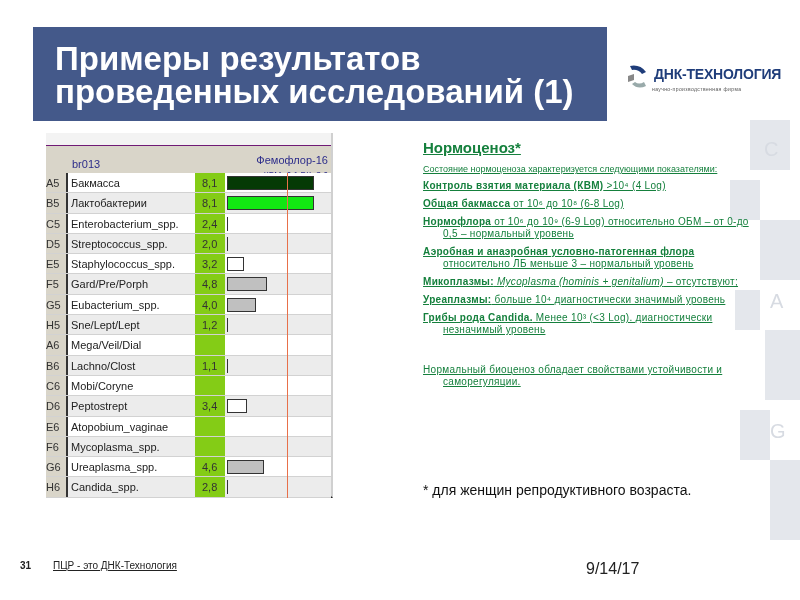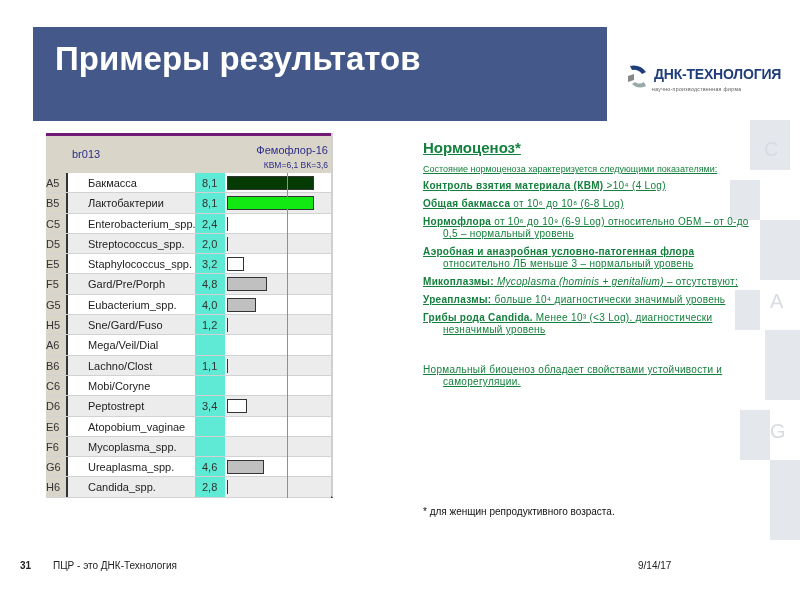--- a/index.html
+++ b/index.html
@@ -8,67 +8,68 @@
   .bgdeco div { position: absolute; background: #e4e7ec; }
   .bgdeco span { position: absolute; color: #d7dbe2; font-size: 20px; }
   .title-bar { position: absolute; left: 33px; top: 27px; width: 574px; height: 94px; background: #44598a; padding: 15px 0 0 22px; }
   .title-bar .line { color: #ffffff; font-weight: bold; font-size: 33px; line-height: 33px; }
   .logo { position: absolute; left: 626px; top: 60px; width: 150px; height: 40px; }
   .logo-mark { position: absolute; left: 0; top: 2px; width: 22px; height: 30px; }
   .logo-name { position: absolute; left: 28px; top: 6px; font-size: 14px; font-weight: bold; color: #1f3d7a; letter-spacing: -0.2px; white-space: nowrap; }
   .logo-sub { position: absolute; left: 26px; top: 26px; font-size: 5px; color: #555; letter-spacing: 0.4px; white-space: nowrap; }
 
   .table { position: absolute; left: 46px; top: 133px; width: 287px; height: 365px; border-right: 2px solid #d0d0d0; border-bottom: 2px solid #222; background: #f3f3f3; }
-  .t-head { position: absolute; left: 0; top: 0; width: 285px; height: 40px; background: #d9d5c9; border-top: 3px solid #701a75; }
+  .t-head { position: absolute; left: 0; top: 12px; width: 285px; height: 40px; background: #d9d5c9; border-top: 1px solid #701a75; }
   .t-code { position: absolute; left: 26px; top: 12px; font-size: 11px; color: #2c2c8a; }
   .t-name { position: absolute; right: 3px; top: 8px; font-size: 11px; color: #2c2c8a; text-align: right; }
   .t-sub { position: absolute; right: 3px; top: 24px; font-size: 8.5px; color: #2c2c8a; }
   .rows { position: absolute; left: 0; top: 40px; width: 285px; }
   .row { position: relative; height: 20.3px; border-bottom: 1px solid #d2d2d2; }
   .row:nth-child(odd) .r-name, .row:nth-child(odd) .r-bar { background: #ffffff; }
   .row:nth-child(even) .r-name, .row:nth-child(even) .r-bar { background: #ececec; }
   .r-id { position: absolute; left: 0; top: 0; width: 22px; height: 100%; background: #d9d5c9; border-right: 2px solid #333; font-size: 11px; color: #333; line-height: 20px; }
-  .r-name { position: absolute; left: 22px; top: 0; width: 127px; height: 100%; font-size: 11px; color: #222; line-height: 20px; padding-left: 20px; white-space: nowrap; }
-  .r-val { position: absolute; left: 149px; top: 0; width: 30px; height: 100%; background: #5eead4; font-size: 11px; color: #333; line-height: 20px; padding-left: 7px; }
+  .r-name { position: absolute; left: 22px; top: 0; width: 127px; height: 100%; font-size: 11px; color: #222; line-height: 20px; padding-left: 3px; white-space: nowrap; }
+  .r-val { position: absolute; left: 149px; top: 0; width: 30px; height: 100%; background: #84cc16; font-size: 11px; color: #333; line-height: 20px; padding-left: 7px; }
   .r-bar { position: absolute; left: 179px; top: 0; width: 106px; height: 100%; }
   .bar { position: absolute; left: 2px; top: 3px; height: 14px; border: 1px solid #333; }
   .redline { position: absolute; left: 287px; top: 0; width: 1px; height: 100%; background: #e8704a; z-index: 3; }
   .rl-wrap { position: absolute; left: 0; top: 40px; width: 285px; height: 325px; pointer-events: none; }
 
   .right { position: absolute; left: 423px; top: 139px; width: 330px; color: #15803d; text-decoration: underline; }
   .heading { font-size: 15px; font-weight: bold; margin-bottom: 8px; }
   .p { font-size: 10px; line-height: 12px; margin-bottom: 6px; letter-spacing: 0.3px; padding-left: 20px; text-indent: -20px; }
   .p.small { font-size: 9px; line-height: 10px; letter-spacing: 0; }
   .p b { font-weight: bold; }
   .p i { font-style: italic; }
   .gap { height: 22px; }
-  .footnote { position: absolute; left: 423px; top: 506px; font-size: 10px; color: #111; }
+  .footnote { position: absolute; left: 423px; top: 482px; font-size: 14px; color: #111; }
 
   .footer-num { position: absolute; left: 20px; top: 560px; font-size: 10px; font-weight: bold; color: #222; }
-  .footer-text { position: absolute; left: 53px; top: 560px; font-size: 10px; color: #222; }
-  .footer-date { position: absolute; left: 638px; top: 560px; font-size: 10px; color: #222; }
+  .footer-text { position: absolute; left: 53px; top: 560px; font-size: 10px; color: #222; text-decoration: underline; }
+  .footer-date { position: absolute; left: 586px; top: 560px; font-size: 16px; color: #222; }
 </style>
 </head>
 <body>
 
 <div class="bgdeco">
   <div style="left:20px;top:0;width:40px;height:50px;"></div>
   <div style="left:0;top:60px;width:30px;height:40px;"></div>
   <div style="left:30px;top:100px;width:40px;height:60px;"></div>
   <div style="left:5px;top:170px;width:25px;height:40px;"></div>
   <div style="left:35px;top:210px;width:35px;height:70px;"></div>
   <div style="left:10px;top:290px;width:30px;height:50px;"></div>
   <div style="left:40px;top:340px;width:30px;height:80px;"></div>
   <span style="left:34px;top:18px;">C</span>
   <span style="left:40px;top:170px;">A</span>
   <span style="left:40px;top:300px;">G</span>
 </div>
 
 <div class="title-bar">
   <div class="line">Примеры результатов</div>
+  <div class="line">проведенных исследований (1)</div>
 </div>
 
 <div class="logo">
   <svg class="logo-mark" viewBox="0 0 22 30">
     <path d="M4 4 Q14 2 20 10 L16 12 Q12 7 6 8 Z" fill="#1f3d7a"></path>
     <path d="M2 14 L8 12 L8 18 L2 20 Z" fill="#888"></path>
     <path d="M6 22 Q12 28 20 24 L18 20 Q13 23 9 20 Z" fill="#9aa"></path>
   </svg>
   <div class="logo-name">ДНК-ТЕХНОЛОГИЯ</div>
   <div class="logo-sub">научно-производственная фирма</div>
@@ -132,21 +133,21 @@
       <div class="row">
         <div class="r-id">G5</div>
         <div class="r-name">Eubacterium_spp.</div>
         <div class="r-val">4,0</div>
         <div class="r-bar">
           <div class="bar" style="width: 28.6px; background: rgb(192, 192, 192);"></div>
         </div>
       </div>
       <div class="row">
         <div class="r-id">H5</div>
-        <div class="r-name">Sne/Gard/Fuso</div>
+        <div class="r-name">Sne/Lept/Lept</div>
         <div class="r-val">1,2</div>
         <div class="r-bar">
           <div class="bar" style="width: 0px; background: rgb(255, 255, 255); border-top: none; border-right: none; border-bottom: none; border-left: 1px solid rgb(51, 51, 51); border-image: initial;"></div>
         </div>
       </div>
       <div class="row">
         <div class="r-id">A6</div>
         <div class="r-name">Mega/Veil/Dial</div>
         <div class="r-val"></div>
         <div class="r-bar"></div>

